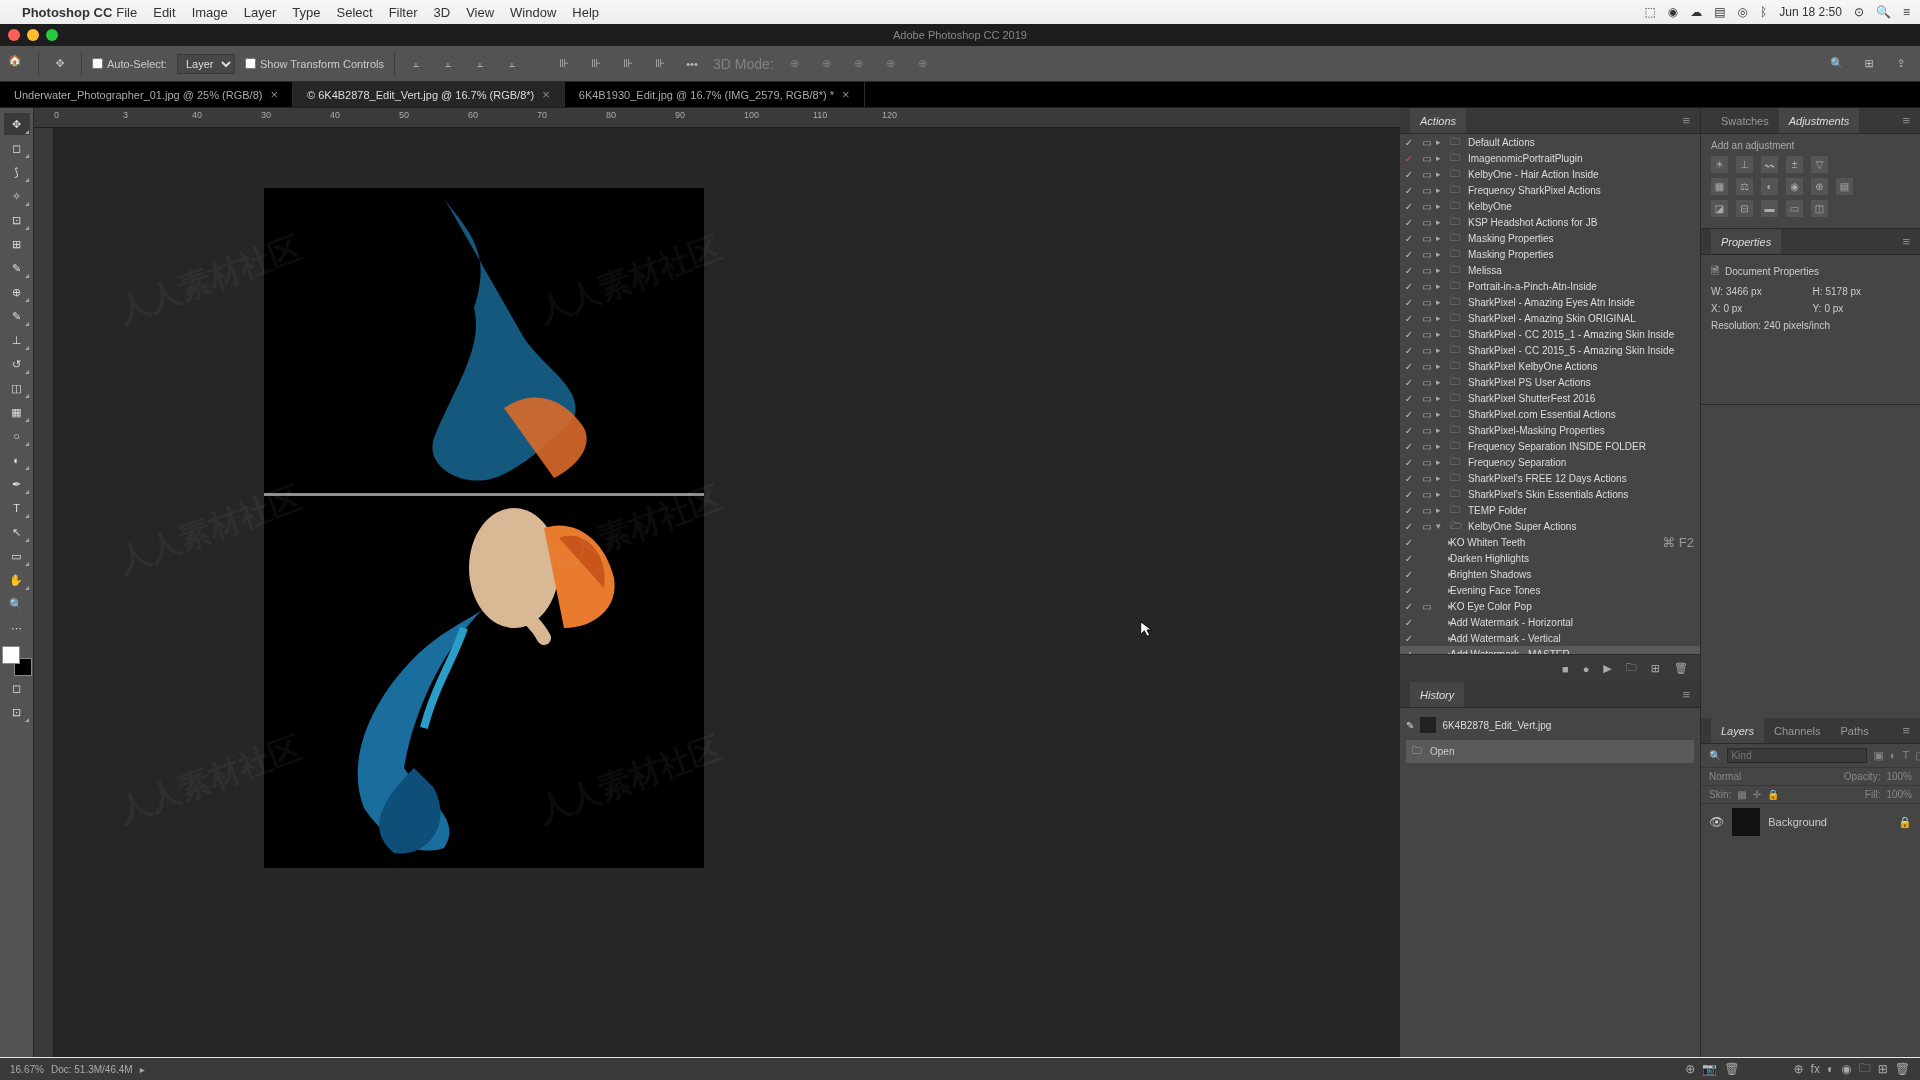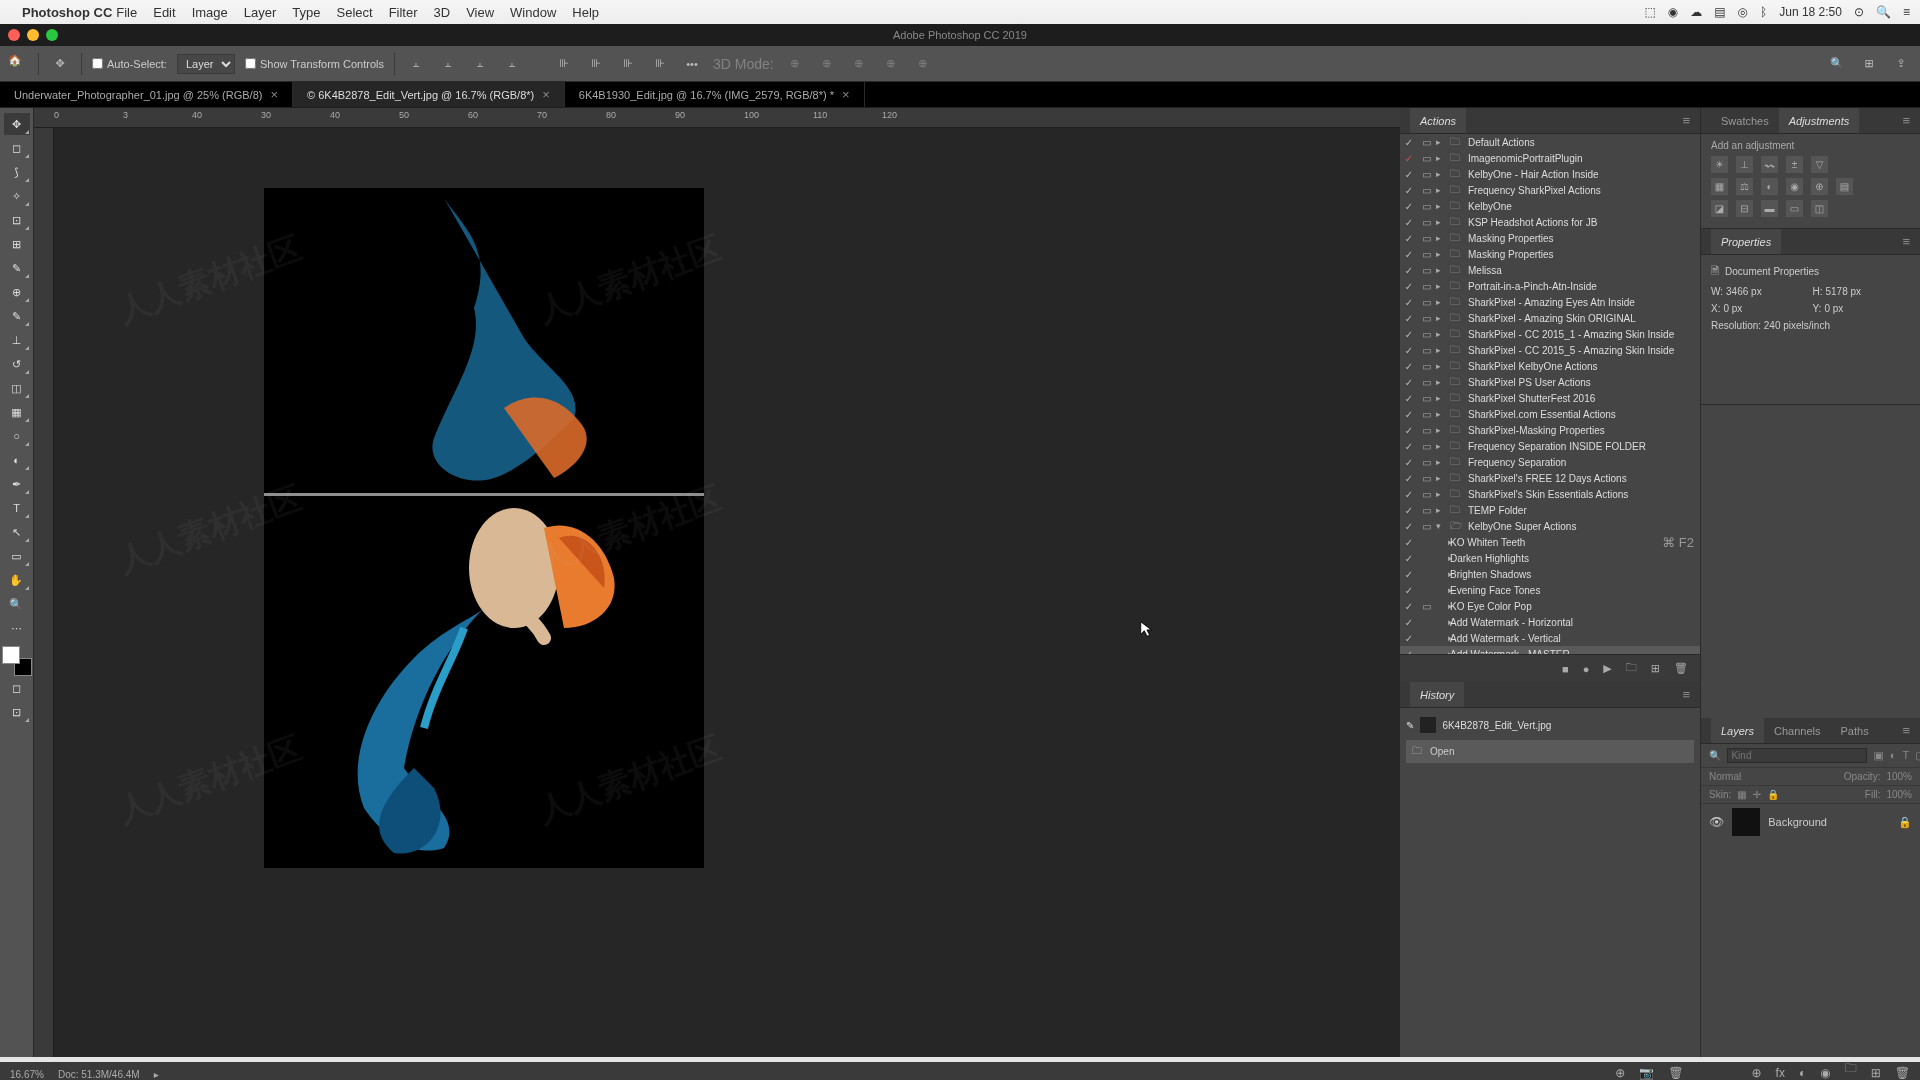--- a/index.html
+++ b/index.html
@@ -101,21 +101,21 @@
 .layers-filter input { flex:0 0 50px; background:#3a3a3a; border:1px solid #2a2a2a; color:#ccc; font-size:10px; padding:1px 3px; }
 .layers-filter .fic { width:14px; height:14px; color:#888; }
 .layers-blend { display:flex; align-items:center; gap:6px; padding:3px 8px; font-size:10px; color:#888; border-bottom:1px solid #383838; }
 .layers-lock { display:flex; align-items:center; gap:6px; padding:3px 8px; font-size:10px; color:#888; border-bottom:1px solid #383838; }
 .layer-row { display:flex; align-items:center; padding:4px 8px; gap:8px; font-size:11px; }
 .layer-row .eye { font-size:12px; color:#ccc; }
 .layer-row .lthumb { width:28px; height:28px; background:#111; }
 .layer-row .llock { color:#aaa; margin-left:auto; }
 
 
-.status-bar { height:23px; background:#3a3a3a; display:flex; align-items:flex-end; padding:0 10px; font-size:10px; color:#aaa; gap:14px; border-top:5px solid #e5e5e5; }
+.status-bar { height:23px; background:#3a3a3a; display:flex; align-items:center; padding:0 10px; font-size:10px; color:#aaa; gap:7px; border-top:1px solid #e5e5e5; }
 .status-bar .flex1 { flex:1; }
 .status-bar .ic { font-size:12px; }
 
 
 .cursor { position:absolute; width:18px; height:18px; left:1138px; top:620px; z-index:100; pointer-events:none; }
 .cursor svg { width:18px; height:18px; fill:#fff; stroke:#000; stroke-width:1; }
 
 
 .wm { position:absolute; color:rgba(200,200,200,.06); font-size:32px; font-weight:bold; transform:rotate(-20deg); pointer-events:none; }
 </style>

